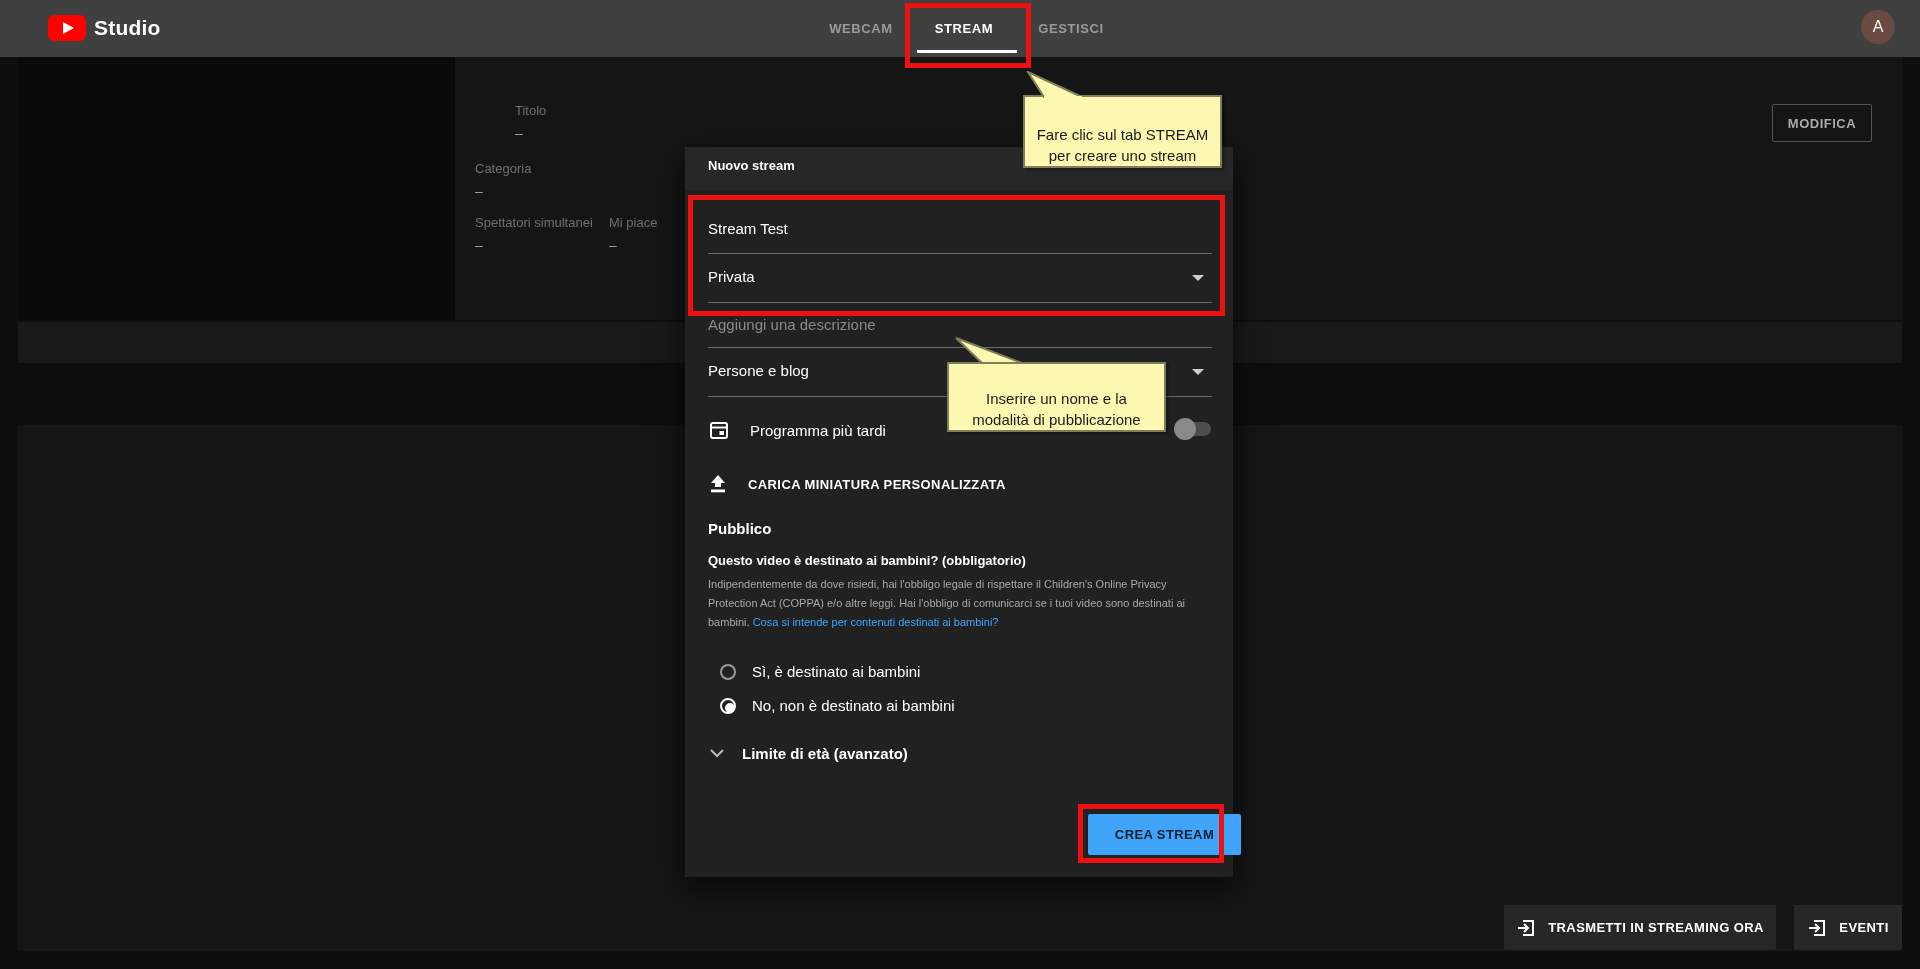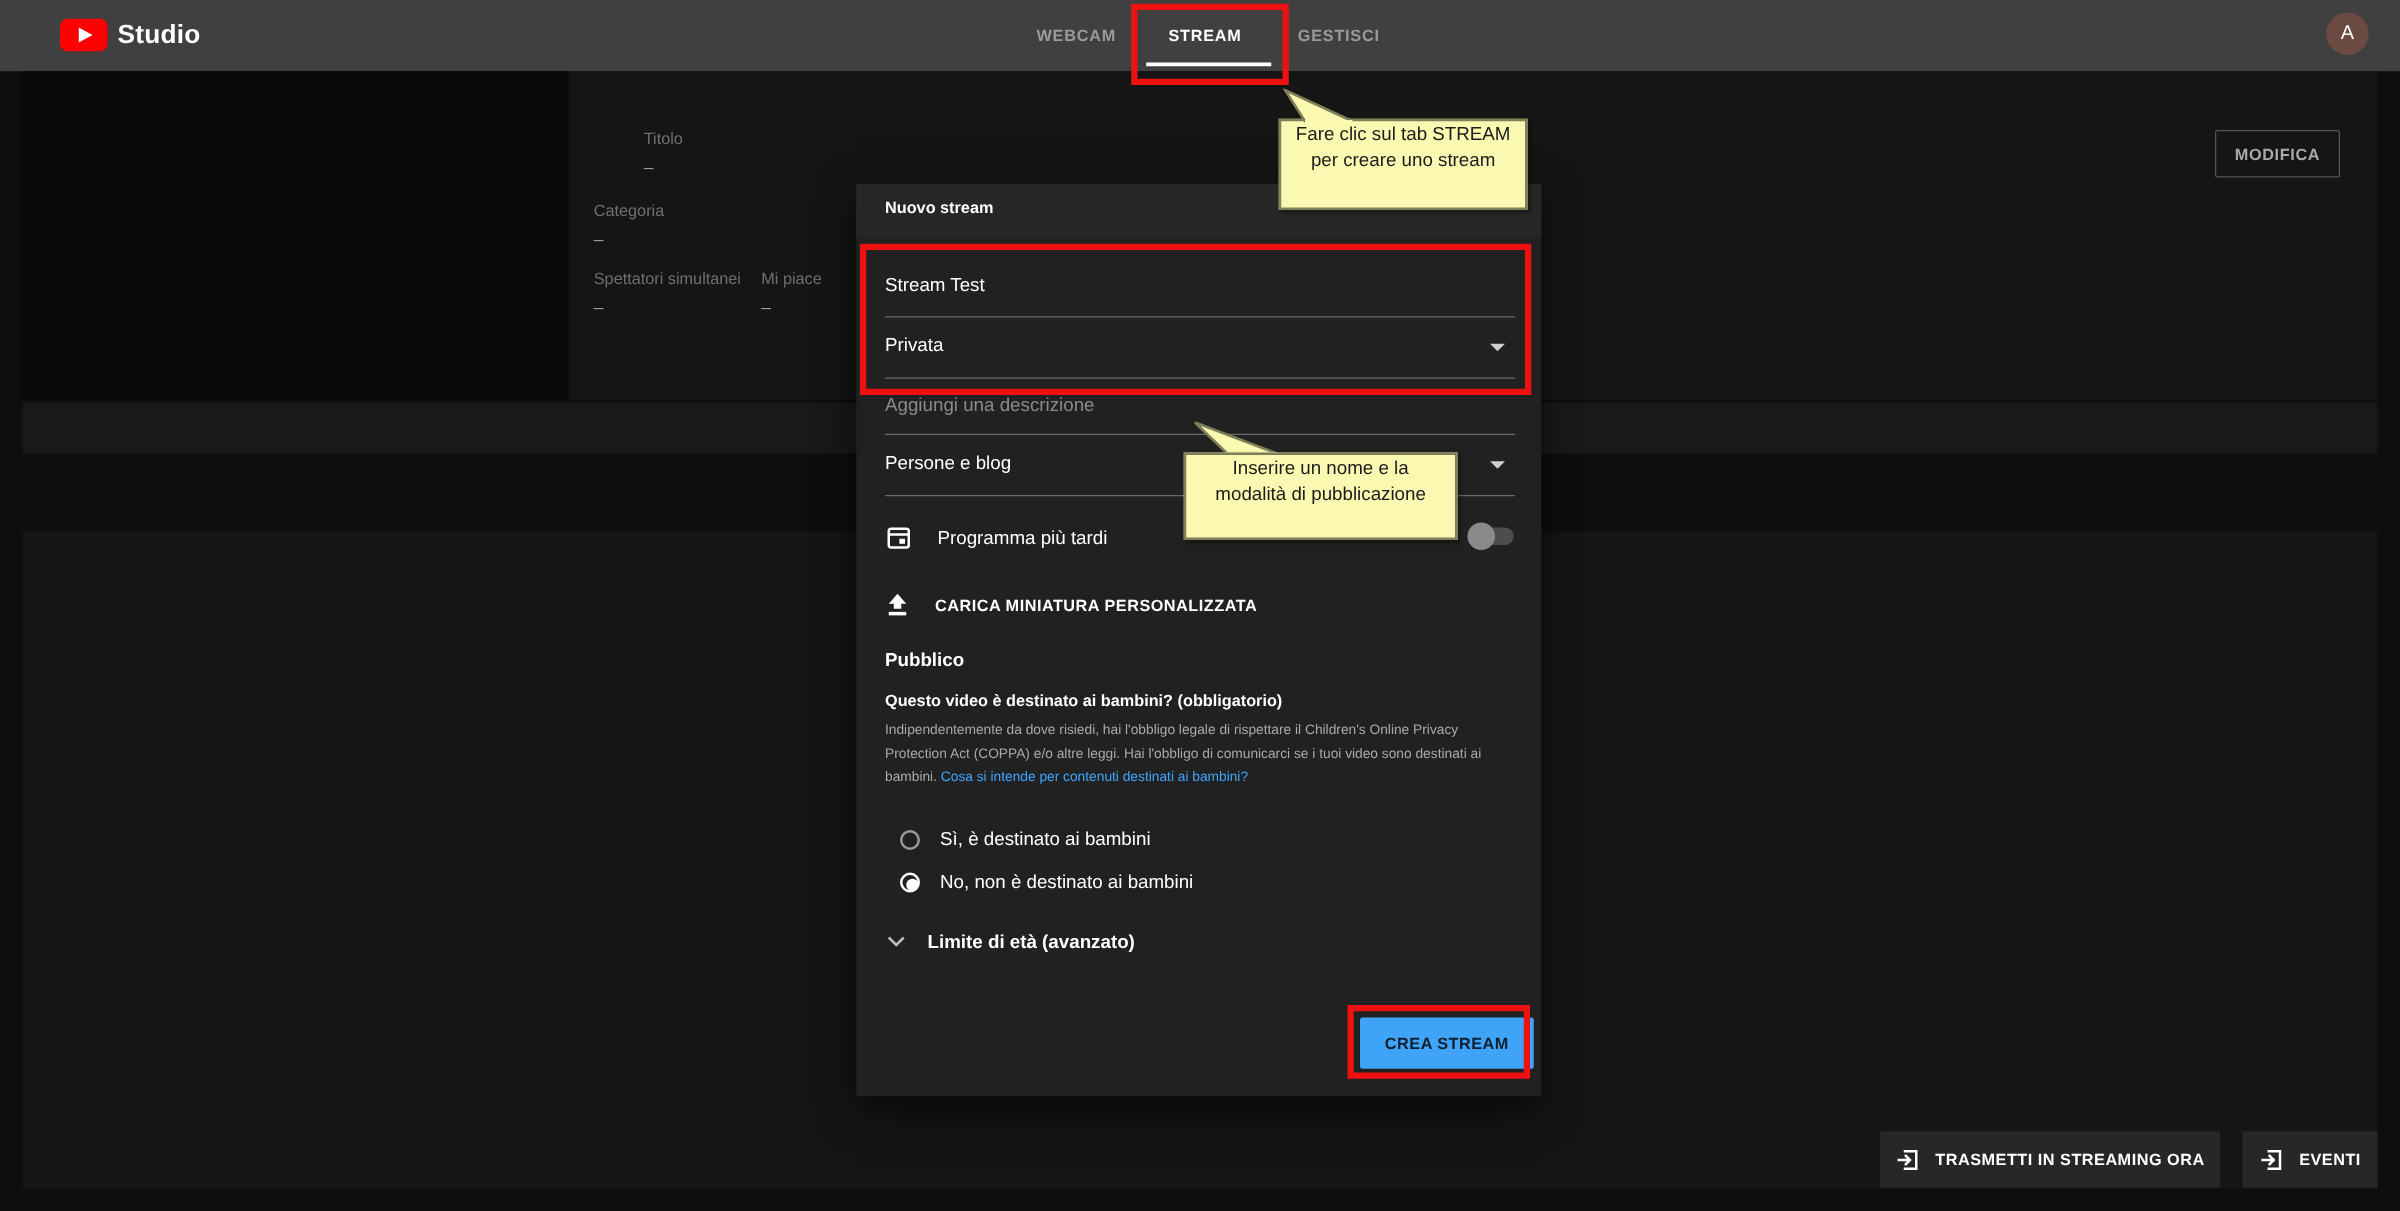--- a/index.html
+++ b/index.html
@@ -48,25 +48,25 @@
   .sec-head{position:absolute;left:23px;color:#fff;font-weight:bold;}
   .coppa{position:absolute;left:23px;top:428px;width:478px;color:#a9a9a9;font-size:11px;line-height:19px;}
   .coppa a{color:#3ea6ff;text-decoration:none;cursor:pointer;}
   .radio-row{position:absolute;left:23px;display:flex;align-items:center;gap:16px;cursor:pointer;margin-left:12px;}
   .radio{width:16px;height:16px;border-radius:50%;border:2px solid #9a9a9a;position:relative;flex:0 0 auto;}
   .radio.sel{border-color:#fff;}
   .radio.sel::after{content:"";position:absolute;left:3px;top:3px;width:10px;height:10px;border-radius:50%;background:#fff;}
   .radio-label{color:#fff;font-size:15px;}
   .age-row{position:absolute;left:25px;top:598px;display:flex;align-items:center;gap:18px;cursor:pointer;}
   .age-label{color:#fff;font-size:15px;font-weight:bold;}
-  .create-btn{position:absolute;left:403px;top:667px;width:139px;height:41px;background:#3fa3f7;color:#0d1f30;font-size:13px;font-weight:bold;letter-spacing:.4px;border:none;border-radius:2px;display:flex;align-items:center;justify-content:center;cursor:pointer;}
+  .create-btn{position:absolute;left:403px;top:667px;width:153px;height:41px;background:#3fa3f7;color:#0d1f30;font-size:13px;font-weight:bold;letter-spacing:.4px;border:none;border-radius:2px;display:flex;align-items:center;justify-content:center;cursor:pointer;}
 
   
   .redbox{position:absolute;border:5px solid #ee1111;z-index:50;pointer-events:none;}
-  .callout{position:absolute;background:#fbf9b1;border:2px solid #7f7f5a;z-index:60;color:#1b1b1b;font-size:15px;text-align:center;display:flex;flex-direction:column;justify-content:flex-start;line-height:21px;box-shadow:2px 2px 3px rgba(0,0,0,.4);}
+  .callout{position:absolute;background:#fbf9b1;border:2px solid #7f7f5a;z-index:60;color:#1b1b1b;font-size:15px;text-align:center;display:flex;flex-direction:column;justify-content:flex-end;line-height:21px;box-shadow:2px 2px 3px rgba(0,0,0,.4);}
   .tail{position:absolute;z-index:61;}
 </style>
 </head>
 <body>
 
 <div class="stage">
 
   <div class="topbar">
     <div class="logo">
       <div class="logo-badge"></div>

